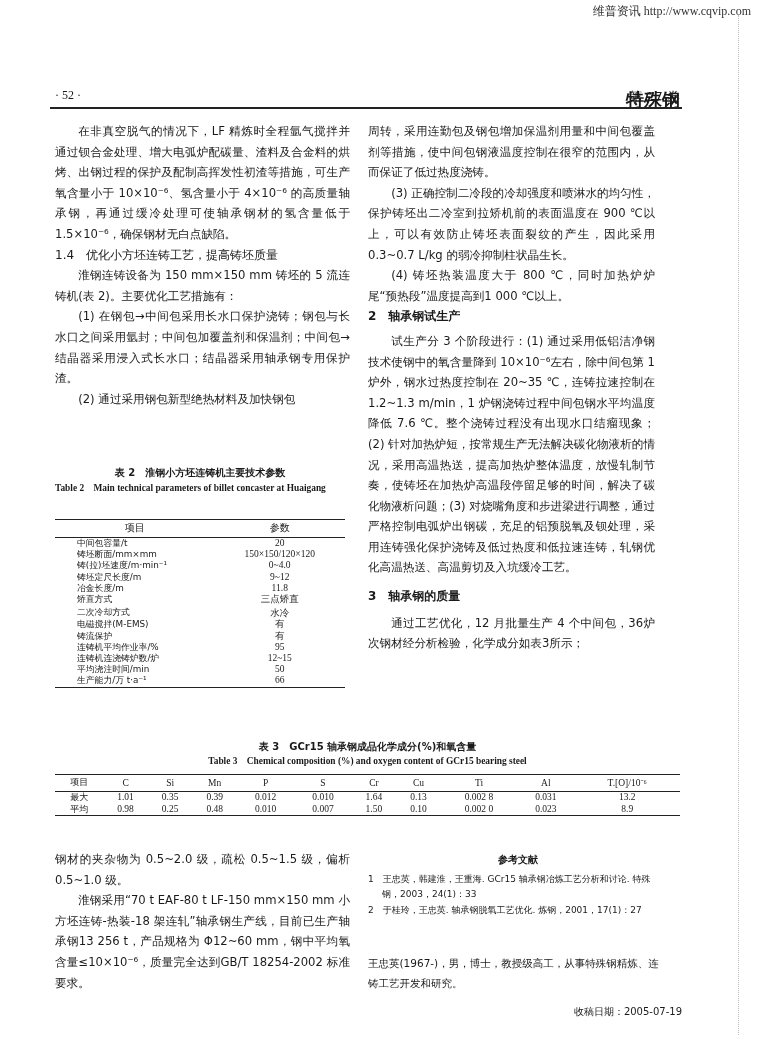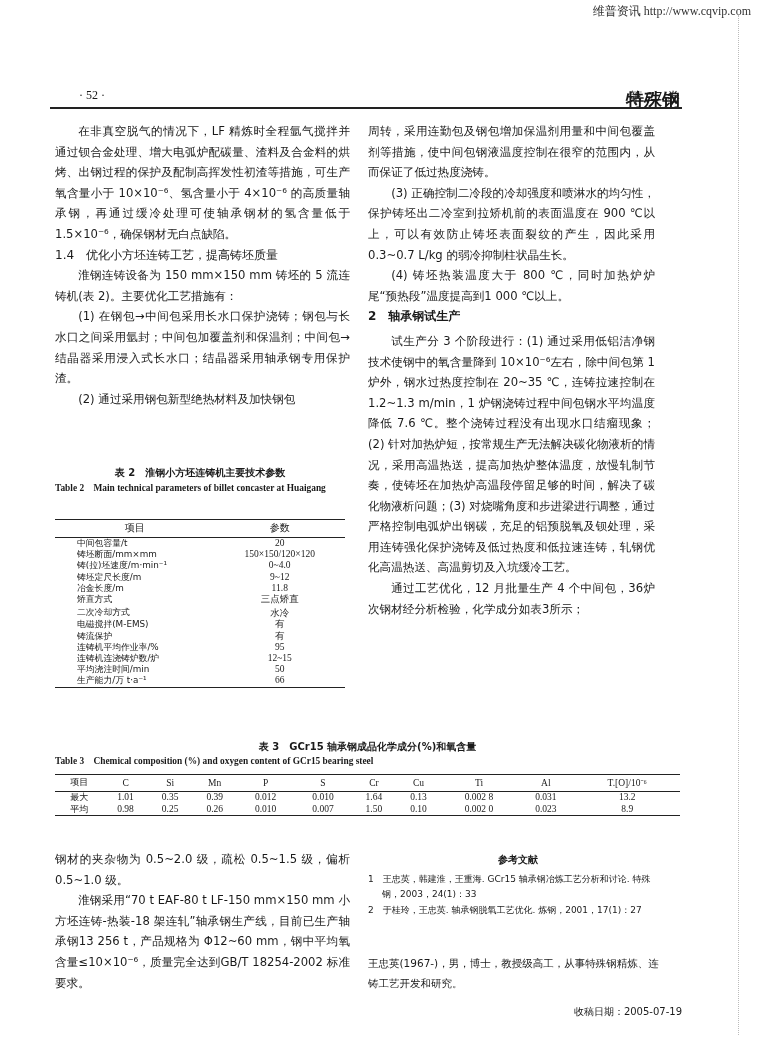--- a/index.html
+++ b/index.html
@@ -1,20 +1,20 @@
 <!DOCTYPE html>
 <html><head>
 <meta charset="utf-8">
 <style>
   html, body { margin: 0; padding: 0; background: #ffffff; }
   body { width: 765px; height: 1045px; position: relative; overflow: hidden; color: #1a1a1a; font-family: "DejaVu Serif", serif; }
   .abs { position: absolute; }
   .watermark { top: 3px; right: 14px; font-size: 12px; color: #333; font-family: "Liberation Serif", serif; white-space: nowrap; }
   .header { left: 55px; width: 625px; top: 88px; height: 18px; font-size: 13px; }
-  .header .pg { position: absolute; left: 0; top: 0; font-family: "Liberation Serif", serif; font-size: 12px; margin-left: 24px; }
+  .header .pg { position: absolute; left: 0; top: 0; font-family: "Liberation Serif", serif; font-size: 12px; }
   .header .jn { position: absolute; left: 0; right: 0; text-align: right; font-weight: bold; font-size: 18px; font-family: "DejaVu Sans", sans-serif; }
   .header .vol { position: absolute; right: 0; top: 0; font-size: 13px; font-family: "DejaVu Sans", sans-serif; }
   .hrule { left: 50px; width: 632px; top: 107px; height: 2px; background: #222; }
   .col { font-size: 11.6px; line-height: 20.6px; font-family: "DejaVu Sans", sans-serif; }
   .col p { margin: 0; text-align: justify; text-align-last: left; }
   .col .ind { text-indent: 2em; }
   .col h3 { margin: 0; font-size: 12px; font-weight: normal; }
   .col h2 { margin: 0; font-size: 12px; font-weight: bold; }
   .left { left: 55px; width: 295px; }
   .right { left: 368px; width: 287px; }
@@ -123,25 +123,26 @@
       </tr>
     </tbody>
 </table>
 
 <div class="abs col right" style="top:121px;">
   <p>周转，采用连勤包及钢包增加保温剂用量和中间包覆盖剂等措施，使中间包钢液温度控制在很窄的范围内，从而保证了低过热度浇铸。</p>
   <p class="ind">(3) 正确控制二冷段的冷却强度和喷淋水的均匀性，保护铸坯出二冷室到拉矫机前的表面温度在 900 ℃以上，可以有效防止铸坯表面裂纹的产生，因此采用 0.3~0.7 L/kg 的弱冷抑制柱状晶生长。</p>
   <p class="ind">(4) 铸坯热装温度大于 800 ℃，同时加热炉炉尾“预热段”温度提高到1 000 ℃以上。</p>
   <h2 style="margin-top:0; margin-bottom:4px;">2　轴承钢试生产</h2>
   <p class="ind">试生产分 3 个阶段进行：(1) 通过采用低铝洁净钢技术使钢中的氧含量降到 10×10⁻⁶左右，除中间包第 1 炉外，钢水过热度控制在 20~35 ℃，连铸拉速控制在 1.2~1.3 m/min，1 炉钢浇铸过程中间包钢水平均温度降低 7.6 ℃。整个浇铸过程没有出现水口结瘤现象；(2) 针对加热炉短，按常规生产无法解决碳化物液析的情况，采用高温热送，提高加热炉整体温度，放慢轧制节奏，使铸坯在加热炉高温段停留足够的时间，解决了碳化物液析问题；(3) 对烧嘴角度和步进梁进行调整，通过严格控制电弧炉出钢碳，充足的铝预脱氧及钡处理，采用连铸强化保护浇铸及低过热度和低拉速连铸，轧钢优化高温热送、高温剪切及入坑缓冷工艺。</p>
+  <h2 style="margin-top:8px; margin-bottom:6px;">3　轴承钢的质量</h2>
   <p class="ind">通过工艺优化，12 月批量生产 4 个中间包，36炉次钢材经分析检验，化学成分如表3所示；</p>
 </div>
 
 <div class="abs cap" style="left:55px; width:625px; top:740px; font-weight:bold;">表 3　GCr15 轴承钢成品化学成分(%)和氧含量</div>
-<div class="abs cap-en" style="left:55px; width:625px; top:755px; text-align:left;">Table 3　Chemical composition (%) and oxygen content of GCr15 bearing steel</div>
+<div class="abs cap-en" style="left:55px; width:625px; top:755px; text-align:center;">Table 3　Chemical composition (%) and oxygen content of GCr15 bearing steel</div>
 
 <table class="abs t3">
   <thead>
       <tr id="t3head">
         <th>项目</th>
         <th>C</th>
         <th>Si</th>
         <th>Mn</th>
         <th>P</th>
         <th>S</th>
@@ -163,21 +164,21 @@
         <td>1.64</td>
         <td>0.13</td>
         <td>0.002 8</td>
         <td>0.031</td>
         <td>13.2</td>
       </tr>
       <tr>
         <td>平均</td>
         <td>0.98</td>
         <td>0.25</td>
-        <td>0.26</td>
+        <td>0.48</td>
         <td>0.010</td>
         <td>0.007</td>
         <td>1.50</td>
         <td>0.10</td>
         <td>0.002 0</td>
         <td>0.023</td>
         <td>8.9</td>
       </tr>
     </tbody>
 </table>

